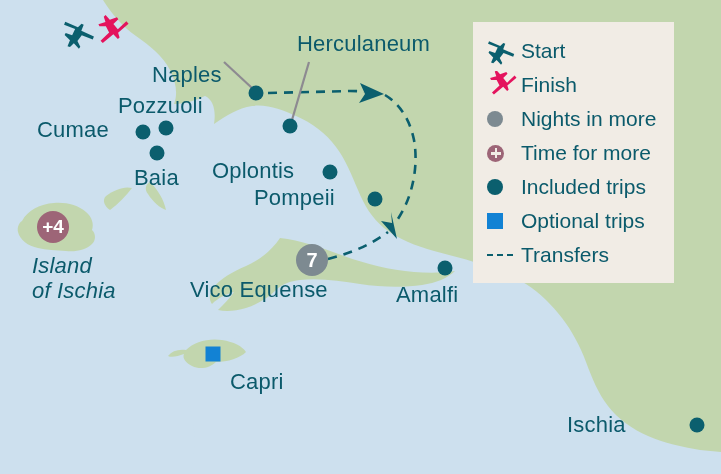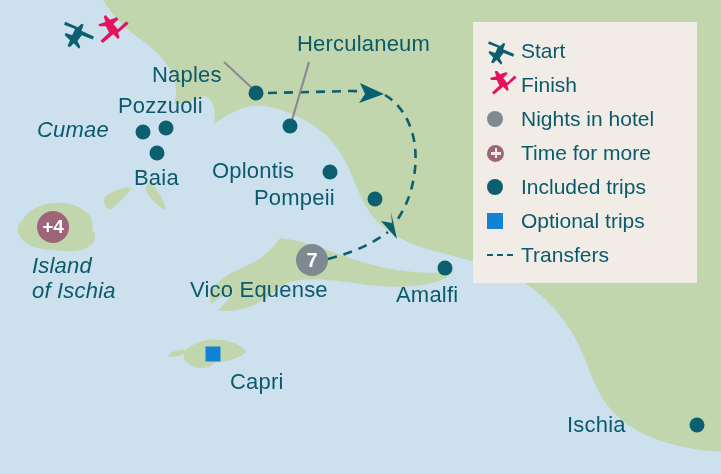--- a/index.html
+++ b/index.html
@@ -26,21 +26,21 @@
     letter-spacing: 0.2px;
     white-space: nowrap;
     line-height: 1.08;
   }
   .lbl.two-line { line-height: 1.12; font-style: italic; }
 
   
   #legend {
     position: absolute;
     left: 473px; top: 22px;
-    width: 224px; height: 261px;
+    width: 201px; height: 261px;
     background: #f1ece5;
     box-sizing: border-box;
     padding: 12px 0 0 14px;
   }
   .leg-row {
     display: flex;
     align-items: center;
     height: 34px;
   }
   .leg-ico {
@@ -228,21 +228,21 @@
 
   <div class="badge badge-nights" style="left:312px; top:260px;">
     <span>7</span>
   </div>
   <div class="badge badge-more" style="left:53px; top:227px;">
     <span>+4</span>
   </div>
 
   <div class="lbl" style="left:152px; top:43px;margin-top:20px;">Naples</div>
   <div class="lbl" style="left:118px; top:94px;">Pozzuoli</div>
-  <div class="lbl" style="left:37px; top:118px;font-style:italic;">Cumae</div>
+  <div class="lbl" style="left:37px; top:118px;">Cumae</div>
   <div class="lbl" style="left:110px; top:166px;margin-left:24px;">Baia</div>
   <div class="lbl" style="left:279px; top:32px;margin-left:18px;">Herculaneum</div>
   <div class="lbl" style="left:212px; top:159px;">Oplontis</div>
   <div class="lbl" style="left:254px; top:186px;">Pompeii</div>
   <div class="lbl two-line" style="left:32px; top:254px; white-space:pre;">Island
 of Ischia</div>
   <div class="lbl" style="left:190px; top:278px;">Vico Equense</div>
   <div class="lbl" style="left:396px; top:283px;">Amalfi</div>
   <div class="lbl" style="left:230px; top:341px;margin-top:29px;">Capri</div>
   <div class="lbl" style="left:567px; top:413px;">Ischia</div>
@@ -278,21 +278,21 @@
           </g>
         </svg>
       </span>
       <span class="leg-txt">Finish</span>
     </div>
 
     <div class="leg-row">
       <span class="leg-ico">
         <span class="dot-gray"></span>
       </span>
-      <span class="leg-txt">Nights in hotel</span>
+      <span class="leg-txt">Nights in more</span>
     </div>
 
     <div class="leg-row">
       <span class="leg-ico">
         <span class="dot-plus"></span>
       </span>
       <span class="leg-txt">Time for more</span>
     </div>
 
     <div class="leg-row">

